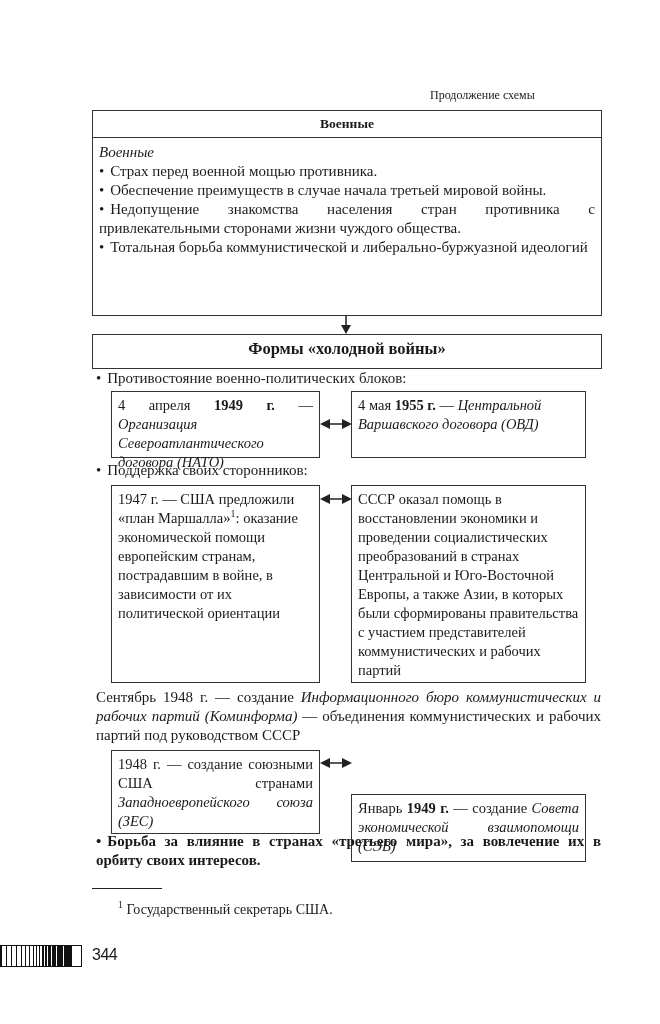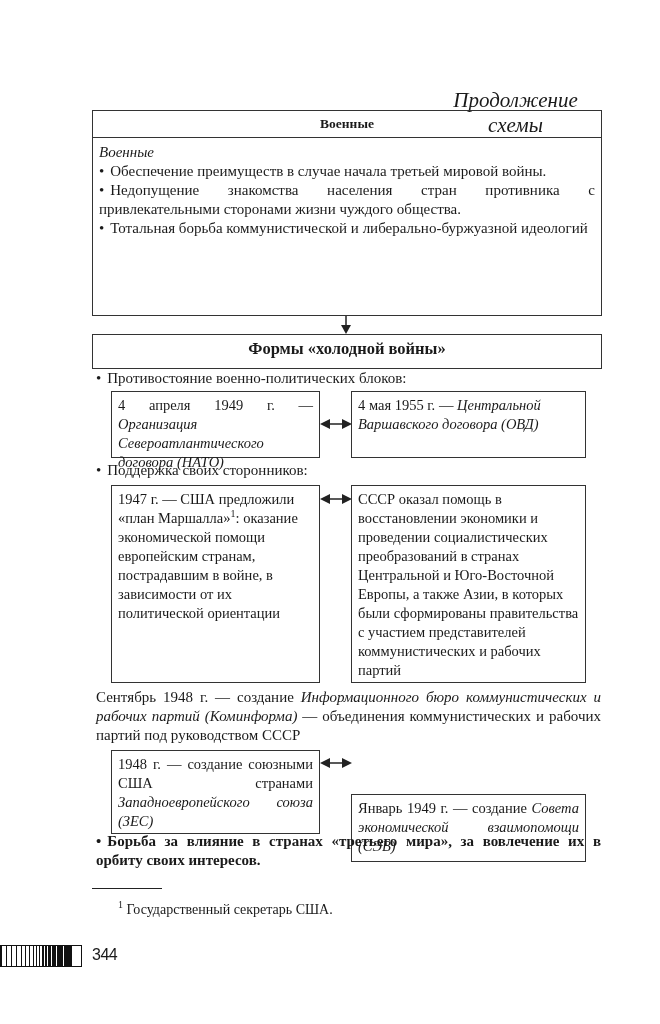--- a/index.html
+++ b/index.html
@@ -6,25 +6,25 @@
   body {
     width: 660px; height: 1024px; background: #ffffff; position: relative;
     font-family: "DejaVu Serif", "Liberation Serif", serif;
     color: #1a1a1a; overflow: hidden;
   }
   .abs { position: absolute; }
   .serif { font-family: "Liberation Serif", "DejaVu Serif", serif; }
   .txt { font-size: 15px; line-height: 19px; }
   .just { text-align: justify; }
   .it { font-style: italic; }
-  .b { font-weight: normal; margin-top: 24px; }
+  .b { font-weight: bold; margin-top: 24px; }
   .box { position: absolute; border: 1.5px solid #333; box-sizing: border-box; }
   .bullet::before { content: "\2022"; margin-right: 6px; }
 
-  #cont-label { left: 430px; top: 88px; width: 171px; text-align: center; font-size: 21px; font-style: italic; }
+  #cont-label { left: 430px; top: 88px; width: 171px; text-align: left; font-size: 12px; }
 
   #causes-box { left: 92px; top: 110px; width: 510px; height: 206px; }
   #causes-head { height: 26px; border-bottom: 1.5px solid #333; text-align: center; font-weight: bold; font-size: 13.5px; line-height: 26px; }
   #causes-body { padding: 5px 6px 0 6px; }
   .sub-h { font-style: italic; }
 
   #arrow-down { left: 338px; top: 316px; width: 16px; height: 18px; }
 
   #forms-box { left: 92px; top: 334px; width: 510px; height: 35px; text-align: center; font-weight: bold; font-size: 16.5px; line-height: 27px; }
 
@@ -43,20 +43,21 @@
 </style>
 </head>
 <body>
 
 <div class="abs serif" id="cont-label">Продолжение схемы</div>
 
 <div class="box serif" id="causes-box">
   <div id="causes-head">Военные</div>
   <div id="causes-body" class="txt">
     <div class="sub-h">Военные</div>
+    <div class="bullet"><span>Страх перед военной мощью противника.</span></div>
     <div class="bullet just"><span>Обеспечение преимуществ в случае начала третьей мировой войны.</span></div>
     <div class="bullet just"><span>Недопущение знакомства населения стран противника с привлекательными сторонами жизни чуждого общества.</span></div>
     <div class="bullet just"><span>Тотальная борьба коммунистической и либерально-буржуазной идеологий</span></div>
   </div>
 </div>
 
 <svg class="abs" id="arrow-down" viewBox="0 0 16 18">
   <line x1="8" y1="0" x2="8" y2="11" stroke="#222" stroke-width="1.5"></line>
   <polygon points="3,9 13,9 8,18" fill="#222"></polygon>
 </svg>

